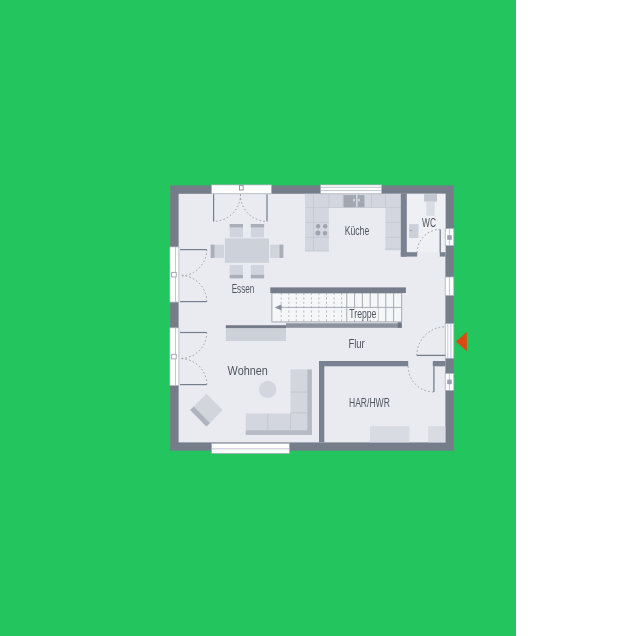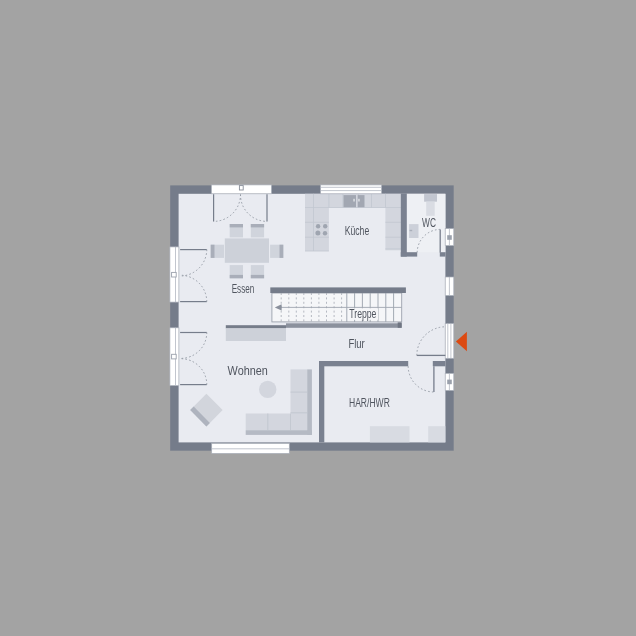--- a/index.html
+++ b/index.html
@@ -1,16 +1,16 @@
 <!DOCTYPE html>
 <html><head>
 <meta charset="utf-8">
 <style>
   html,body{margin:0;padding:0;background:#ffffff;}
-  .wrap{width:636px;height:636px;position:relative;background:#a3a3a3;}
+  .wrap{width:516px;height:636px;position:relative;background:#22c55e;}
   text{font-family:"Liberation Sans",sans-serif;fill:#50555f;}
 </style>
 </head>
 <body>
 <div class="wrap">
 <svg width="636" height="636" viewBox="0 0 636 636" xmlns="http://www.w3.org/2000/svg" shape-rendering="auto">
 
 <rect x="170.2" y="185.4" width="283.5" height="265.3" fill="#757c8a"></rect>
 
 <rect x="178.6" y="193.8" width="266.8" height="248.6" fill="#e9ebf1"></rect>

